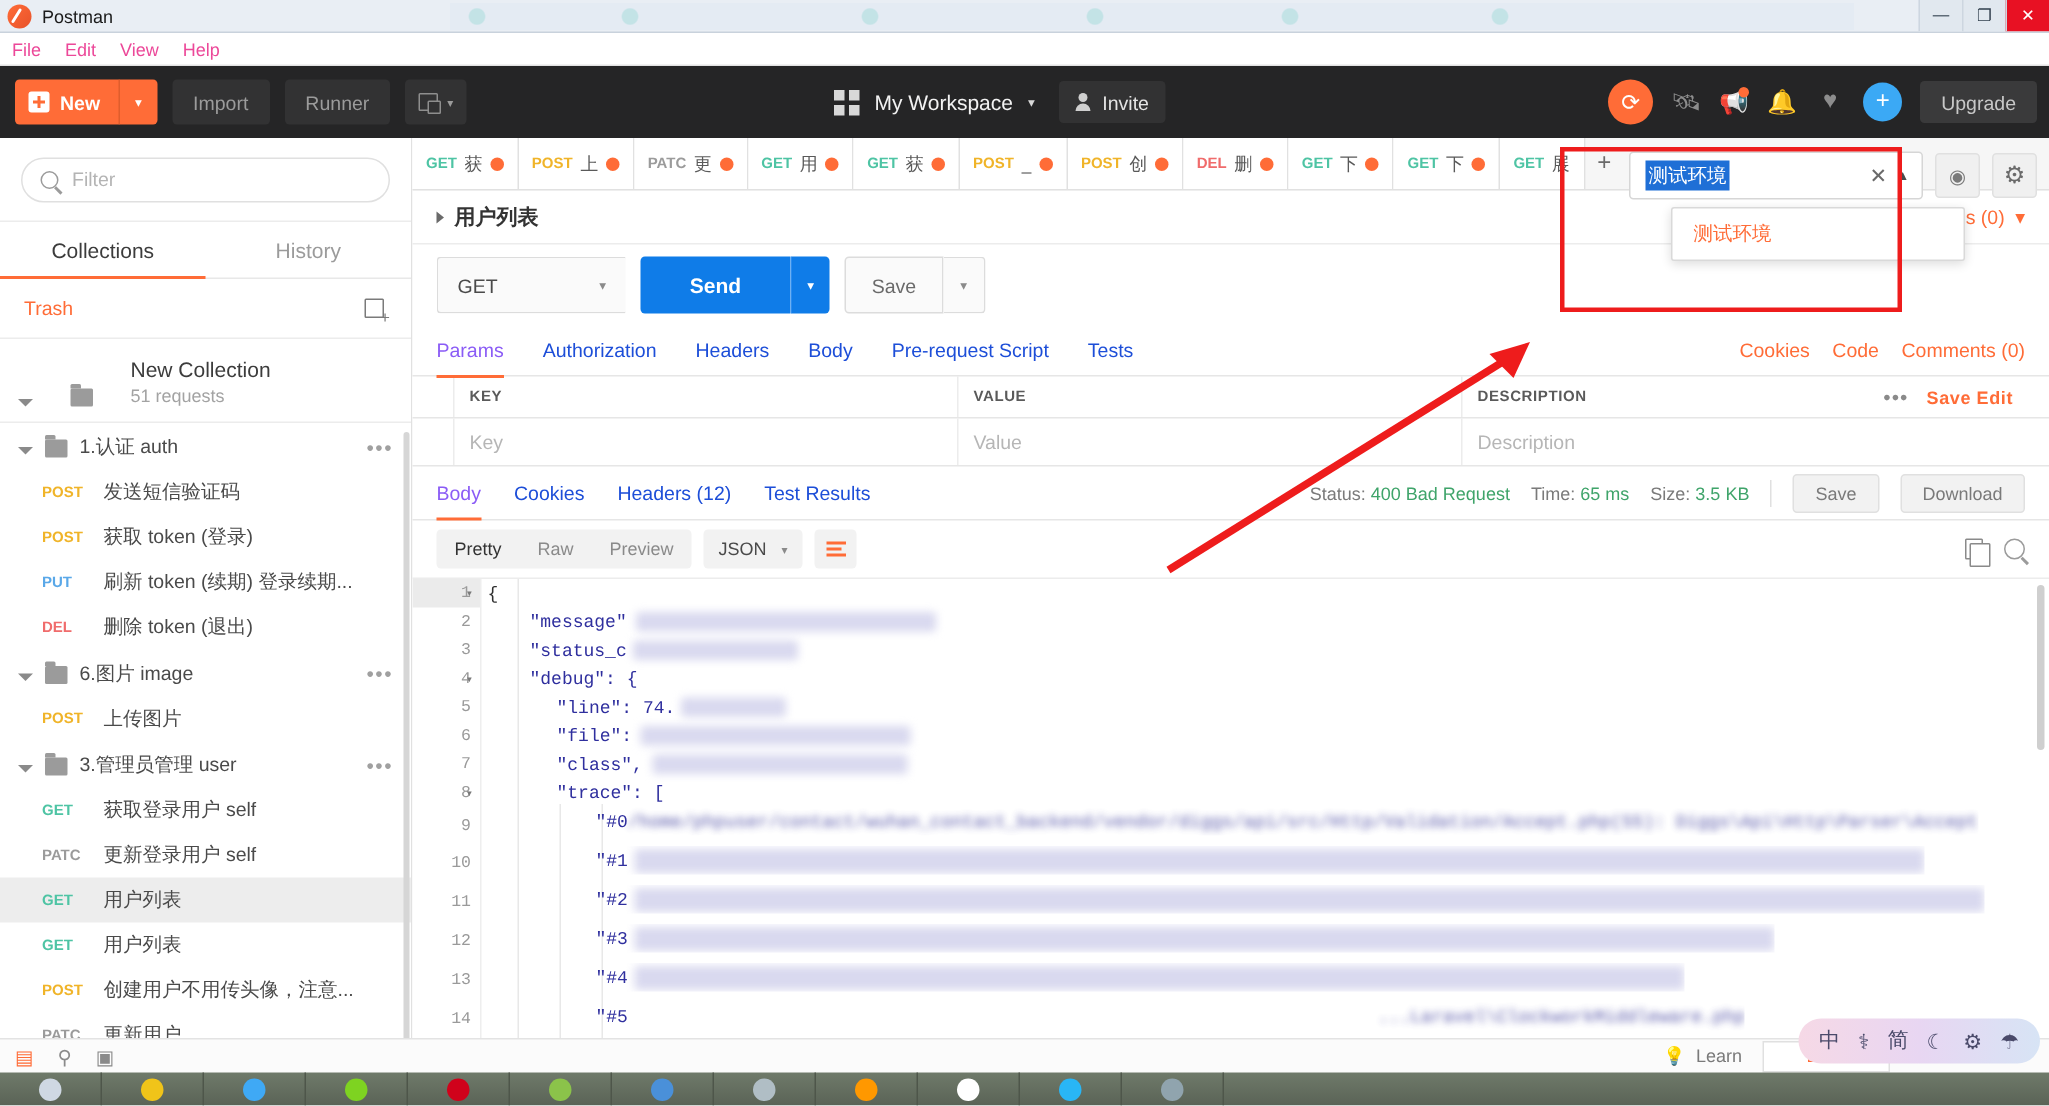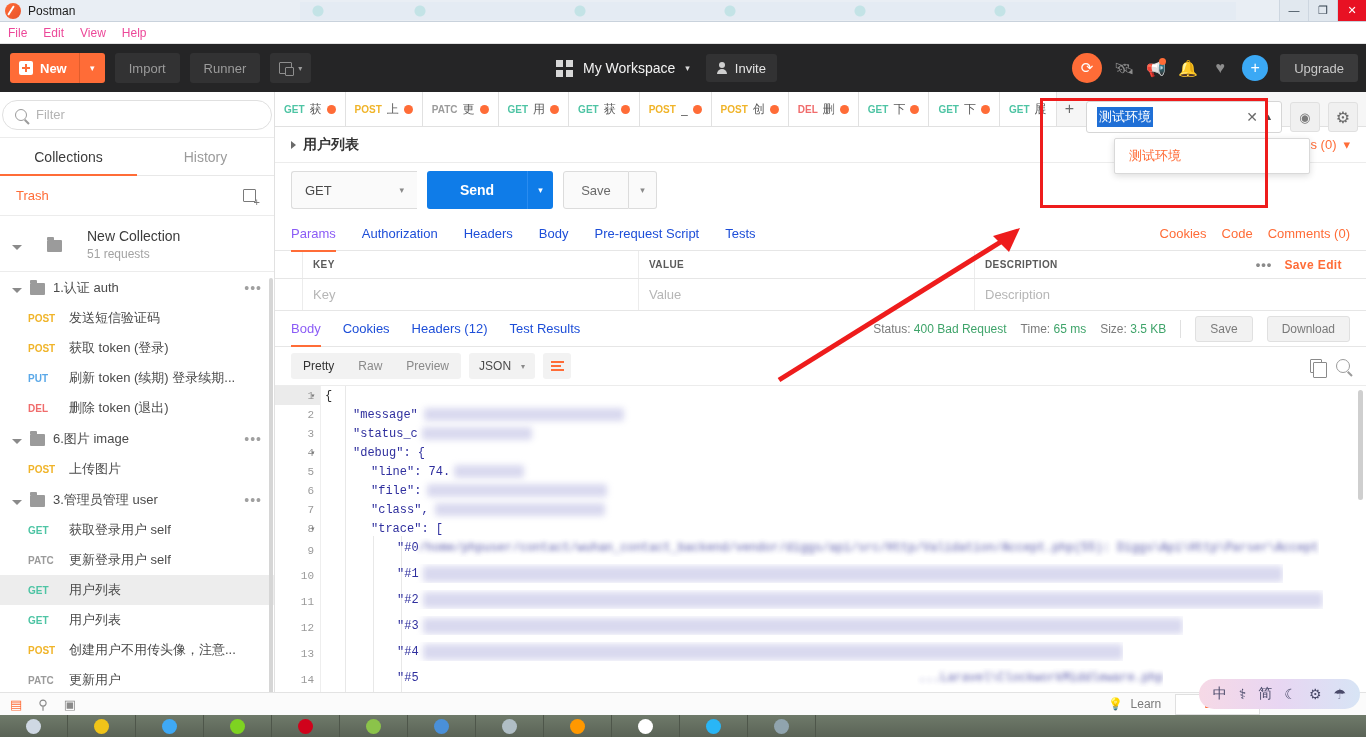--- a/index.html
+++ b/index.html
@@ -138,21 +138,21 @@
   .baidu-overlay .bd-ico { width: 28px; height: 22px; background: #2b8cf0; color: #fff;
     display: flex; align-items: center; justify-content: center; font-size: 13px; }
   .baidu-overlay .bd-txt { padding: 0 8px; font-size: 12px; color: #2b6fb8; }
 
   
   .body { position: absolute; top: 92px; left: 0; right: 0; bottom: 45px; display: flex; }
 
   
   .sidebar { width: 275px; border-right: 1px solid #e1e1e1; background: #fff;
     display: flex; flex-direction: column; position: relative; }
-  .filter-row { height: 46px; display: flex; align-items: center; padding: 0 2px;
+  .filter-row { height: 56px; display: flex; align-items: center; padding: 0 14px;
     border-bottom: 1px solid #ececec; }
   .filter-box { flex: 1; height: 30px; border: 1px solid #e0e0e0; border-radius: 15px;
     display: flex; align-items: center; padding: 0 12px; gap: 9px; }
   .mag { width: 12px; height: 12px; border: 1.6px solid #9b9b9b; border-radius: 50%;
     position: relative; flex: none; }
   .mag::after { content: ""; position: absolute; right: -4px; bottom: -3px; width: 6px;
     height: 1.6px; background: #9b9b9b; transform: rotate(45deg); }
   .filter-ph { color: #b4b4b4; font-size: 13px; }
   .sb-tabs { display: flex; height: 38px; border-bottom: 1px solid #e8e8e8; }
   .sb-tab { flex: 1; display: flex; align-items: center; justify-content: center;
@@ -163,21 +163,21 @@
   .trash-row { height: 40px; display: flex; align-items: center; padding: 0 16px;
     border-bottom: 1px solid #ececec; }
   .trash-row .t-lbl { color: #ff6c37; font-size: 13px; }
   .newcoll-ico { margin-left: auto; width: 15px; height: 14px; position: relative; }
   .newcoll-ico::before { content: ""; position: absolute; left: 0; top: 0; width: 11px;
     height: 11px; border: 1.5px solid #7a7a7a; border-radius: 1px; }
   .newcoll-ico::after { content: "+"; position: absolute; right: -2px; bottom: -5px;
     font-size: 11px; color: #7a7a7a; line-height: 1; }
 
   .coll-scroll { flex: 1; overflow: hidden; position: relative; }
-  .coll-head { display: flex; align-items: center; padding: 12px 12px 10px 12px;
+  .coll-head { display: flex; align-items: flex-end; padding: 12px 12px 10px 12px;
     border-bottom: 1px solid #ececec; gap: 25px; }
   .tri { width: 0; height: 0; border-left: 5px solid #8a8a8a; border-top: 4px solid transparent;
     border-bottom: 4px solid transparent; margin-top: 4px; flex: none; }
   .tri.open { border-left: 5px solid transparent; border-right: 5px solid transparent;
     border-top: 5px solid #8a8a8a; border-bottom: none; margin-top: 5px; }
   .folder-ico { width: 15px; height: 12px; background: #9b9b9b; border-radius: 1px;
     position: relative; flex: none; margin-top: 2px; }
   .folder-ico::before { content: ""; position: absolute; left: 0; top: -3px; width: 7px;
     height: 3px; background: #9b9b9b; border-radius: 1px 1px 0 0; }
   .coll-title { font-size: 14px; color: #3c3c3c; }

